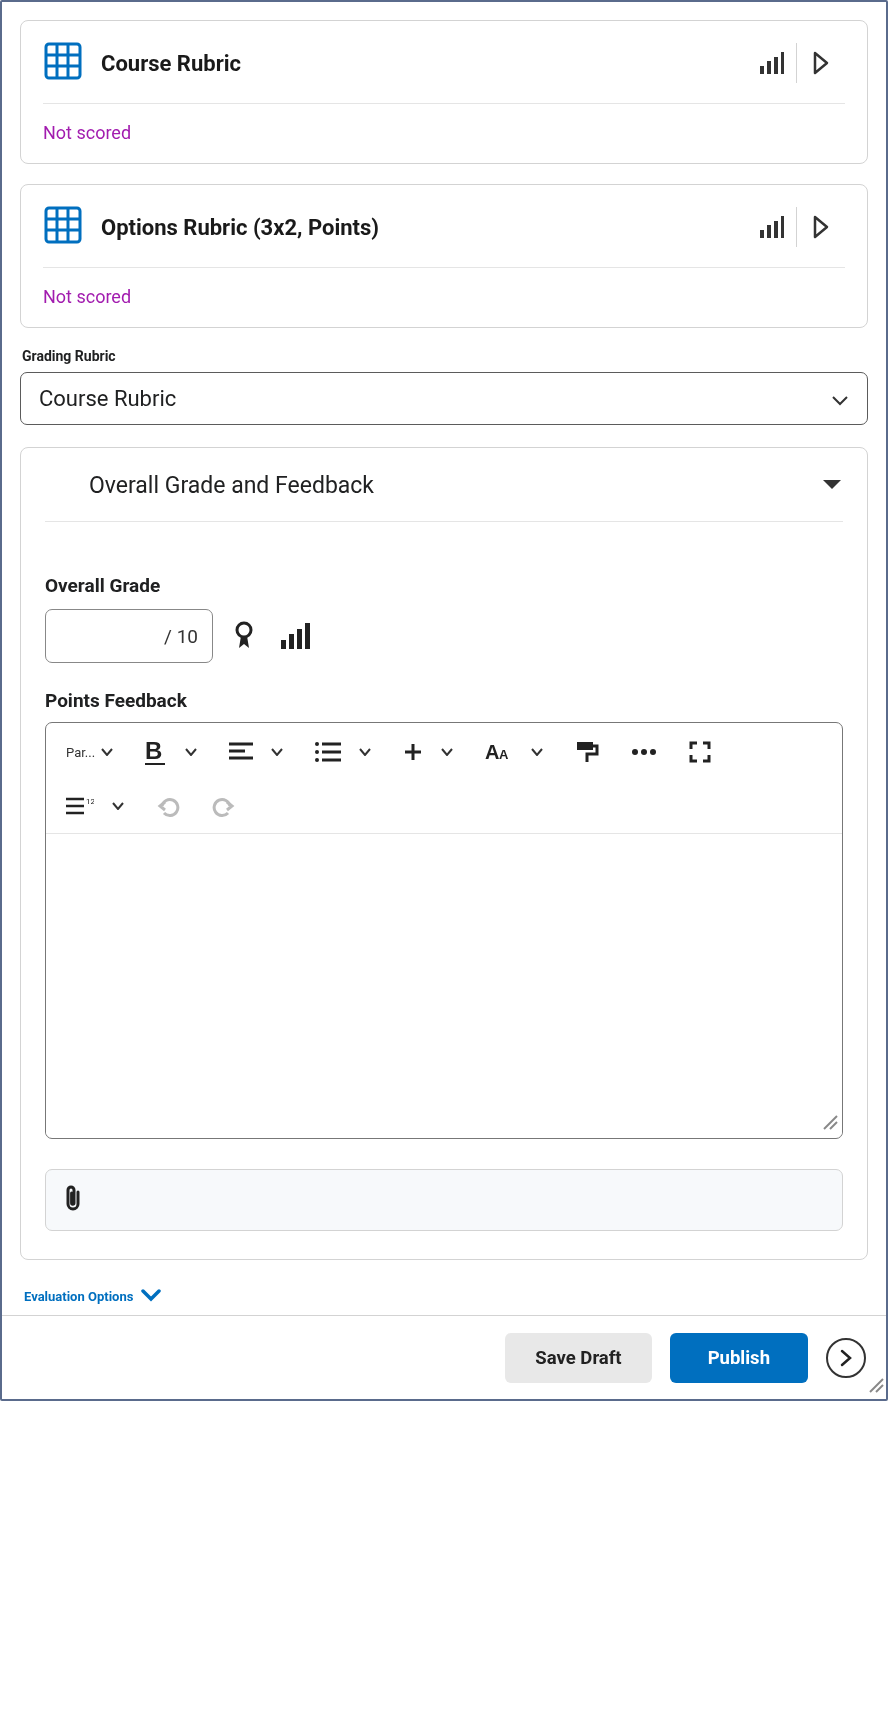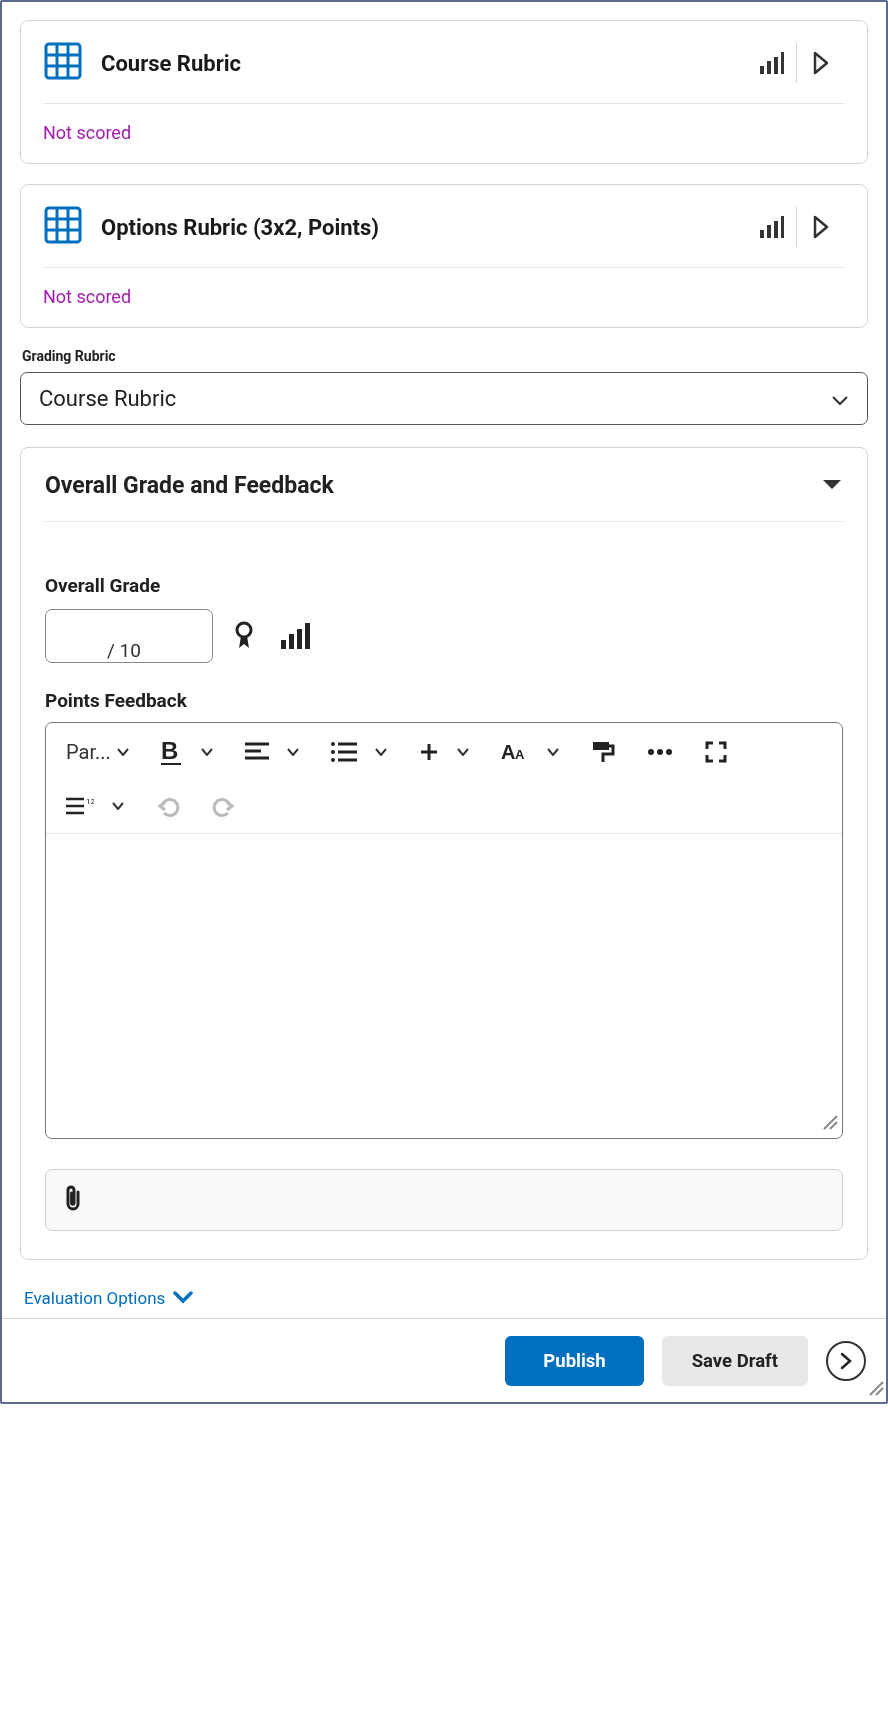--- a/index.html
+++ b/index.html
@@ -86,21 +86,22 @@
   }
   .panel-header {
     display: flex;
     align-items: center;
     justify-content: space-between;
     padding-bottom: 22px;
     border-bottom: 1px solid #e5e5e5;
   }
   .panel-title {
     font-size: 23px;
-    font-weight: 700;
+    font-weight: 400;
+    margin-left: 44px;
   }
   .grade-label {
     font-size: 19px;
     font-weight: 700;
     margin-top: 52px;
     margin-bottom: 12px;
   }
   .grade-row {
     display: flex;
     align-items: center;
@@ -108,21 +109,20 @@
   }
   .grade-input-wrap {
     border: 1px solid #888;
     border-radius: 7px;
     width: 168px;
     height: 54px;
     display: flex;
     align-items: center;
     justify-content: flex-end;
     padding-right: 14px;
-    flex-direction: column;
   }
   .grade-input {
     border: none;
     outline: none;
     width: 70px;
     text-align: right;
     font-size: 19px;
     font-family: inherit;
   }
   .grade-denom {
@@ -154,21 +154,21 @@
   }
   .tbtn {
     display: flex;
     align-items: center;
     justify-content: center;
     height: 38px;
     padding: 0 8px;
     cursor: pointer;
     color: #333;
   }
-  .tbtn.widelabel { font-size: 20px; gap: 6px; }
+  .tbtn.widelabel { font-size: 13px; gap: 6px; }
   .tgap { width: 12px; }
   .editor-body {
     min-height: 300px;
     height: 300px;
     padding: 14px;
     font-size: 17px;
     outline: none;
     width: 100%;
     border: none;
     resize: none;
@@ -188,22 +188,22 @@
     padding: 14px 16px;
     margin-top: 30px;
     display: flex;
     align-items: center;
   }
   .eval-options {
     display: flex;
     align-items: center;
     gap: 8px;
     color: #006fbf;
-    font-weight: 400;
-    font-size: 17px;
+    font-weight: 700;
+    font-size: 13px;
     margin: 28px 0 10px 4px;
     cursor: pointer;
   }
   .footer {
     border-top: 1px solid #d3d3d3;
     height: 84px;
     display: flex;
     align-items: center;
     justify-content: flex-end;
     padding: 0 20px;
@@ -509,22 +509,22 @@
     <span>Evaluation Options</span>
     <span>
       <svg width="20" height="14" viewBox="0 0 20 14">
           <path d="M2 3 L10 11 L18 3" fill="none" stroke="#006fbf" stroke-width="3.5" stroke-linecap="round"></path>
         </svg>
     </span>
   </div>
 </div>
 
 <div class="footer">
+  <button class="btn btn-secondary">Save Draft</button>
   <button class="btn btn-primary">Publish</button>
-  <button class="btn btn-secondary">Save Draft</button>
   <div class="circle-next">
     <svg width="14" height="18" viewBox="0 0 14 18">
         <path d="M3 2 L11 9 L3 16" fill="none" stroke="#222" stroke-width="2.5" stroke-linecap="round"></path>
       </svg>
   </div>
   <span class="footer-resize">
     <svg width="18" height="18" viewBox="0 0 18 18">
       <line x1="4" y1="17" x2="17" y2="4" stroke="#888" stroke-width="2"></line>
       <line x1="10" y1="17" x2="17" y2="10" stroke="#888" stroke-width="2"></line>
     </svg>

